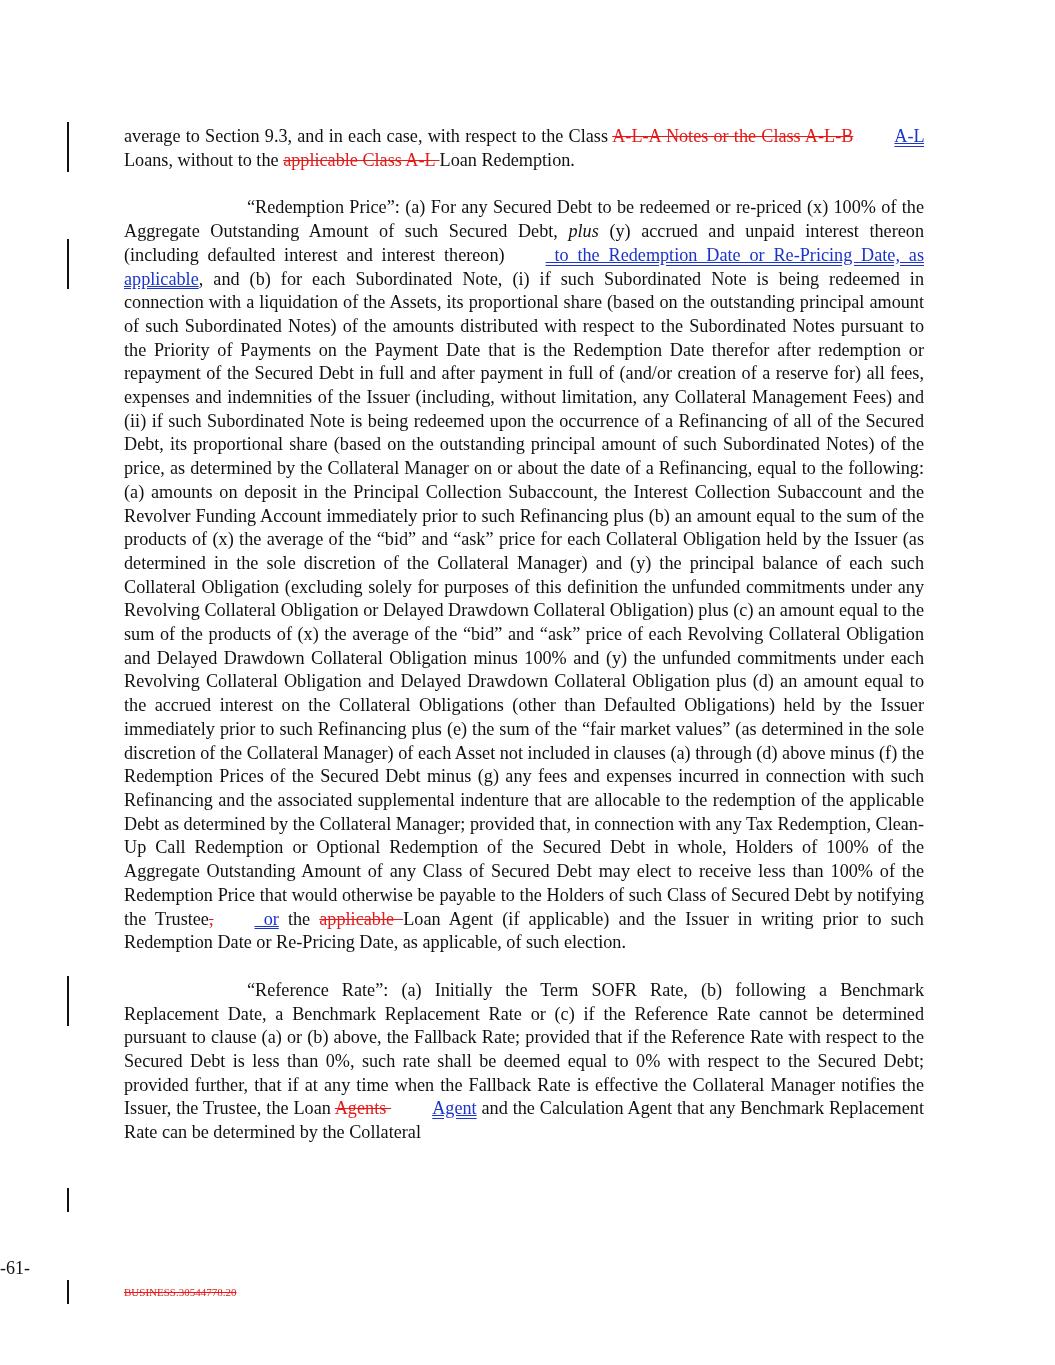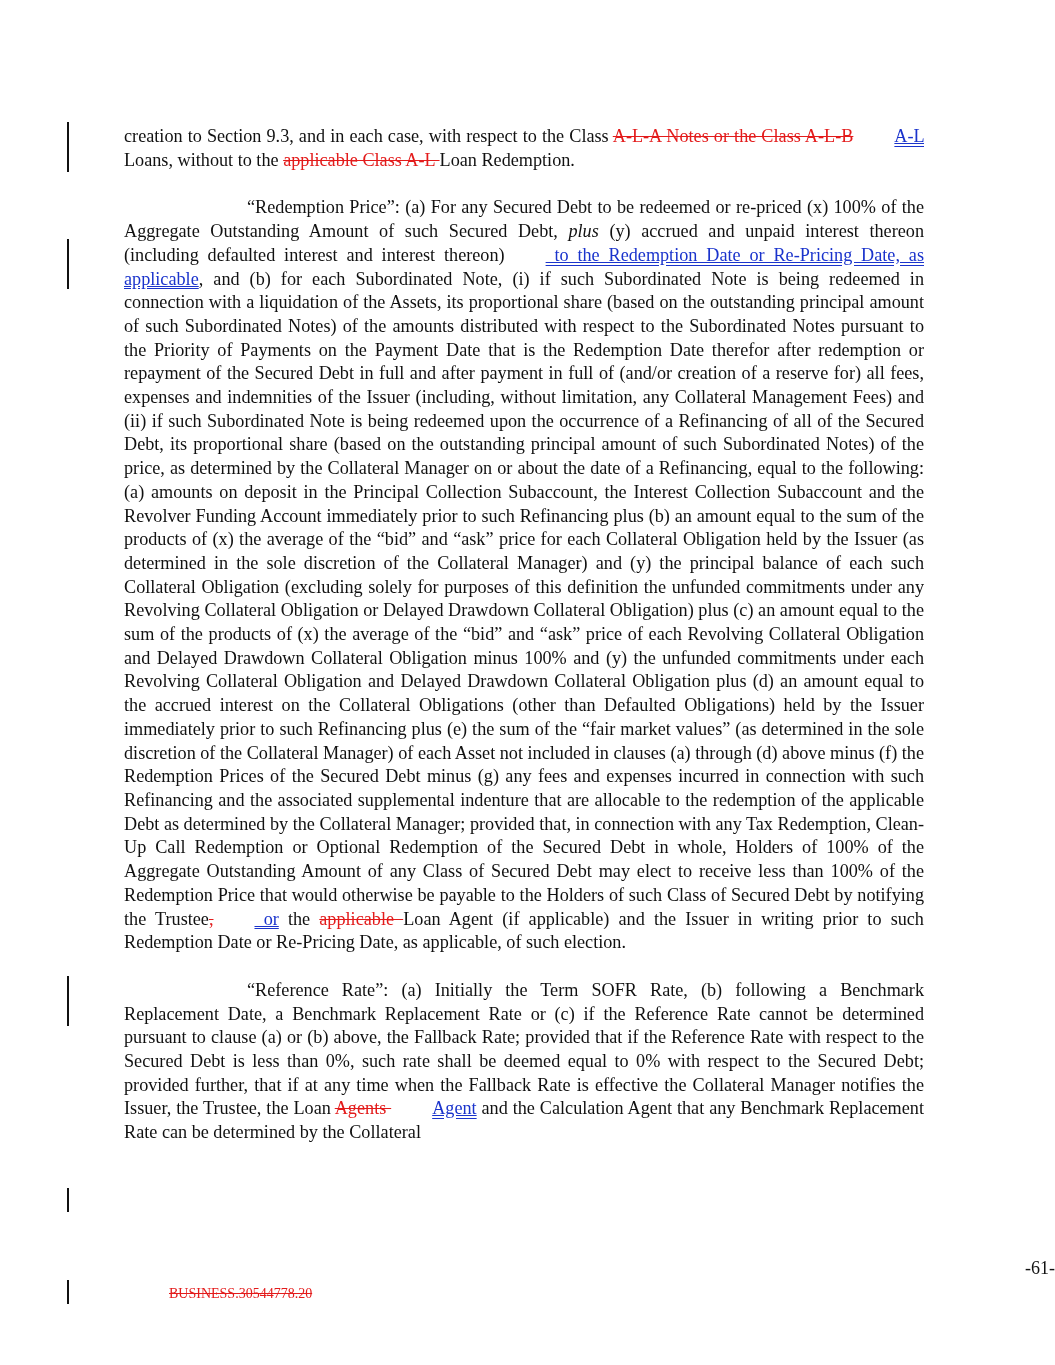--- a/index.html
+++ b/index.html
@@ -10,40 +10,40 @@
       color: #111111; text-align: justify;
     }
     .para { margin: 0 0 24px 0; }
     .indent { text-indent: 123px; }
     .u { }
     .ins { color: #1a33cc; text-decoration: underline double; text-decoration-color: #1a33cc; margin-left: 41px; }
     .del { color: #e31b1b; text-decoration: line-through; }
     .ital { font-style: italic; }
     .changebar { position: absolute; left: 67px; width: 2px; background: #111; }
     .pagenum {
-      position: absolute; top: 1258px; left: 0; width: 1055px; text-align: right;
+      position: absolute; top: 1258px; left: 0; width: 1055px; text-align: left;
       font-family: "Liberation Serif", serif; font-size: 18px; color: #111;
     }
     .footer-id {
       position: absolute; left: 124px; top: 1286px;
-      font-family: "Liberation Serif", serif; font-size: 14px;
-      color: #e31b1b; text-decoration: line-through; margin-left: 45px;
+      font-family: "Liberation Serif", serif; font-size: 11px;
+      color: #e31b1b; text-decoration: line-through;
     }
   </style>
 </head>
 <body>
 
 <div class="changebar" style="top:122px;height:50px;"></div>
 <div class="changebar" style="top:239px;height:50px;"></div>
 <div class="changebar" style="top:976px;height:50px;"></div>
 <div class="changebar" style="top:1188px;height:24px;"></div>
 <div class="changebar" style="top:1280px;height:24px;"></div>
 
 <div class="page">
-  <p class="para"><span>creation to </span><span class="u">Section 9.3, and in each case, with respect to the Class </span><span class="del">A-L-A Notes or the Class A-L-B</span><span class="ins">A-L</span><span class="u"> Loans, without to the </span><span class="del">applicable Class A-L </span><span class="u">Loan Redemption</span><span>.</span></p>
+  <p class="para"><span>average to </span><span class="u">Section 9.3, and in each case, with respect to the Class </span><span class="del">A-L-A Notes or the Class A-L-B</span><span class="ins">A-L</span><span class="u"> Loans, without to the </span><span class="del">applicable Class A-L </span><span class="u">Loan Redemption</span><span>.</span></p>
 
   <p class="para indent"><span>“</span><span class="u">Redemption Price</span><span>”:  (a) For any Secured Debt to be redeemed or re-priced (x) 100% of the Aggregate Outstanding Amount of such Secured Debt, </span><span class="ital">plus</span><span> (y) accrued and unpaid interest thereon (including defaulted interest and interest thereon)</span><span class="ins"> to the Redemption Date or Re-Pricing Date, as applicable</span><span>, and (b) for each Subordinated Note, (i) if such Subordinated Note is being redeemed in connection with a liquidation of the Assets, its proportional share (based on the outstanding principal amount of such Subordinated Notes) of the amounts distributed with respect to the Subordinated Notes pursuant to the Priority of Payments on the Payment Date that is the Redemption Date therefor after redemption or repayment of the Secured Debt in full and after payment in full of (and/or creation of a reserve for) all fees, expenses and indemnities of the Issuer (including, without limitation, any Collateral Management Fees) and (ii) if such Subordinated Note is being redeemed upon the occurrence of a Refinancing of all of the Secured Debt, its proportional share (based on the outstanding principal amount of such Subordinated Notes) of the price, as determined by the Collateral Manager on or about the date of a Refinancing, equal to the following:  (a) amounts on deposit in the Principal Collection Subaccount, the Interest Collection Subaccount and the Revolver Funding Account immediately prior to such Refinancing plus (b) an amount equal to the sum of the products of (x) the average of the “bid” and “ask” price for each Collateral Obligation held by the Issuer (as determined in the sole discretion of the Collateral Manager) and (y) the principal balance of each such Collateral Obligation (excluding solely for purposes of this definition the unfunded commitments under any Revolving Collateral Obligation or Delayed Drawdown Collateral Obligation) plus (c) an amount equal to the sum of the products of (x) the average of the “bid” and “ask” price of each Revolving Collateral Obligation and Delayed Drawdown Collateral Obligation minus 100% and (y) the unfunded commitments under each Revolving Collateral Obligation and Delayed Drawdown Collateral Obligation plus (d) an amount equal to the accrued interest on the Collateral Obligations (other than Defaulted Obligations) held by the Issuer immediately prior to such Refinancing plus (e) the sum of the “fair market values” (as determined in the sole discretion of the Collateral Manager) of each Asset not included in clauses (a) through (d) above minus (f) the Redemption Prices of the Secured Debt minus (g) any fees and expenses incurred in connection with such Refinancing and the associated supplemental indenture that are allocable to the redemption of the applicable Debt as determined by the Collateral Manager; </span><span class="u">provided</span><span> that, in connection with any Tax Redemption, Clean-Up Call Redemption or Optional Redemption of the Secured Debt in whole, Holders of 100% of the Aggregate Outstanding Amount of any Class of Secured Debt may elect to receive less than 100% of the Redemption Price that would otherwise be payable to the Holders of such Class of Secured Debt by notifying the Trustee</span><span class="del">,</span><span class="ins"> or</span><span> the </span><span class="del">applicable </span><span>Loan Agent (if applicable) and the Issuer in writing prior to such Redemption Date or Re-Pricing Date, as applicable, of such election.</span></p>
 
   <p class="para indent"><span>“</span><span class="u">Reference Rate</span><span>”:  (a) Initially the Term SOFR Rate, (b) following a Benchmark Replacement Date, a Benchmark Replacement Rate or (c) if the Reference Rate cannot be determined pursuant to clause (a) or (b) above, the Fallback Rate; </span><span class="u">provided</span><span> that if the Reference Rate with respect to the Secured Debt is less than 0%, such rate shall be deemed equal to 0% with respect to the Secured Debt; </span><span class="u">provided</span><span> </span><span class="u">further</span><span>, that if at any time when the Fallback Rate is effective the Collateral Manager notifies the Issuer, the Trustee, the Loan </span><span class="del">Agents </span><span class="ins">Agent</span><span> and the Calculation Agent that any Benchmark Replacement Rate can be determined by the Collateral</span></p>
 </div>
 
 <div class="pagenum">-61-</div>
 <div class="footer-id">BUSINESS.30544778.20 </div>
 
 </body></html>

